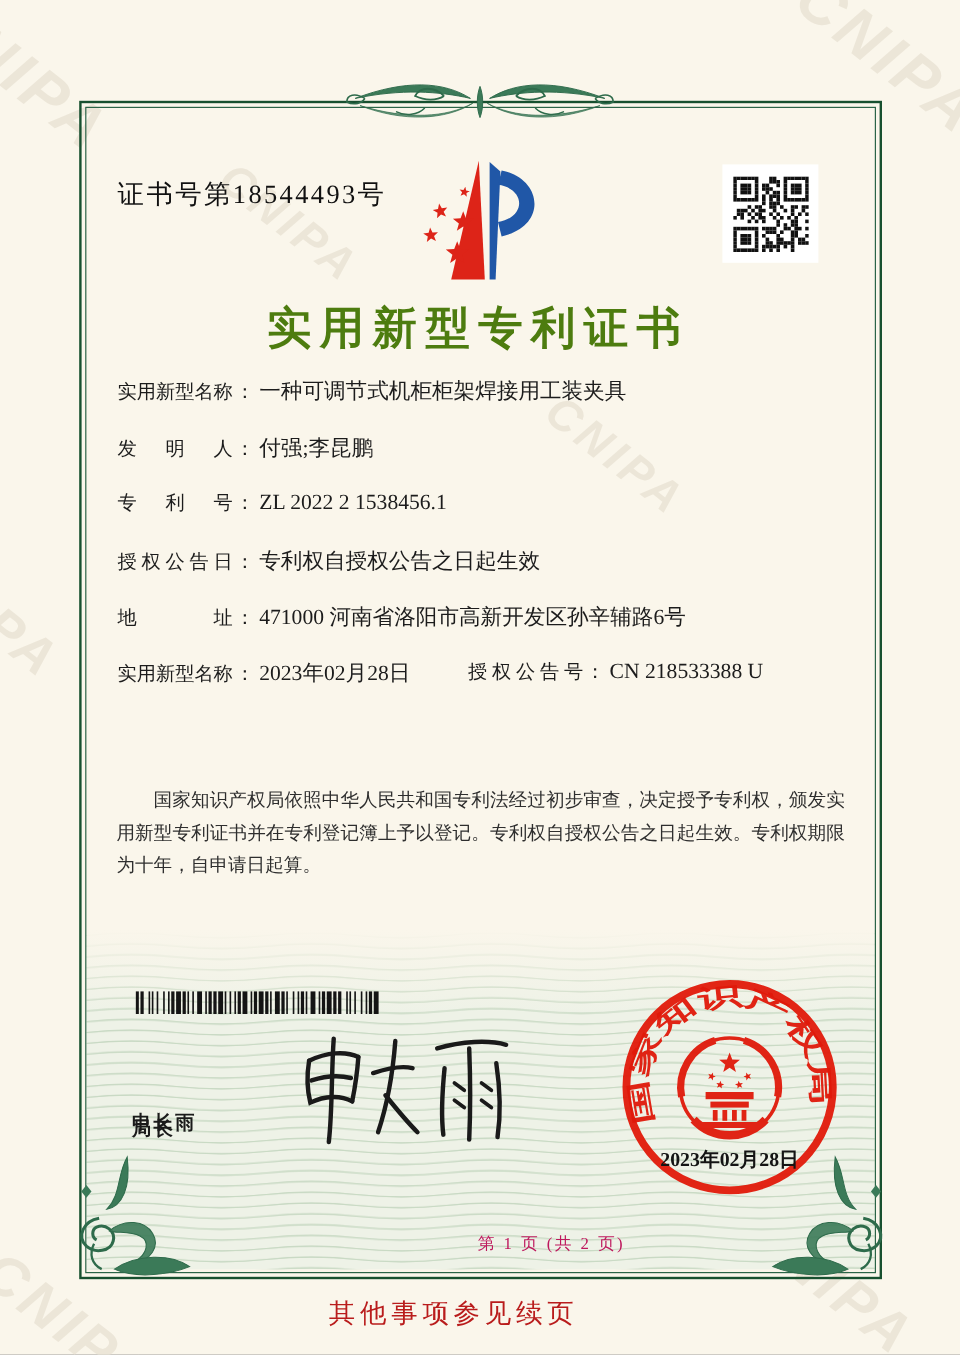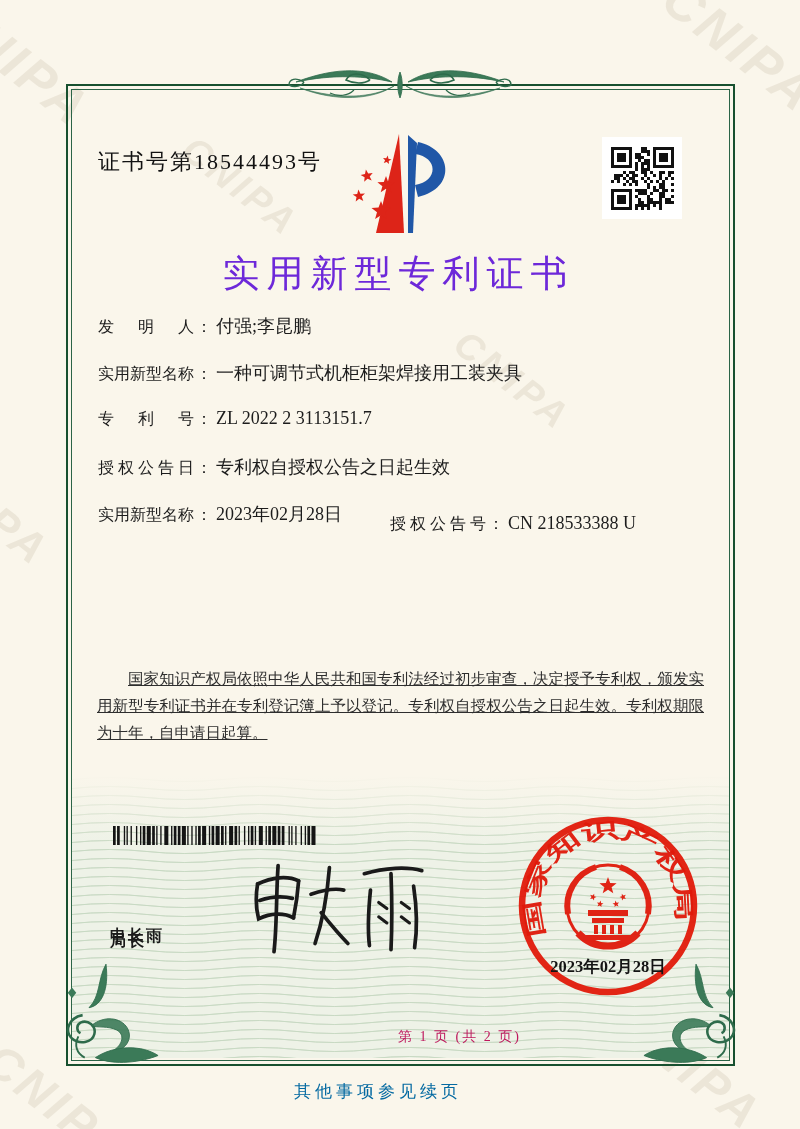--- a/index.html
+++ b/index.html
@@ -22,44 +22,44 @@
     border:2px solid #17502f; z-index:3;}
   .frame-inner{position:absolute; left:3px; top:3px; right:3px; bottom:3px;
     border:1px solid #2b6447;}
   .ornament{position:absolute; z-index:4;}
   
   .cert-no{position:absolute; left:98px; top:147px; font-size:22px; letter-spacing:2px; color:#111; z-index:5;}
   .logo{position:absolute; left:338px; top:130px; z-index:5;}
   .qr-pad{position:absolute; left:602px; top:137px; width:80px; height:82px; background:#fff; z-index:5;}
   .qr{position:absolute; left:9px; top:10px;}
   .title{position:absolute; left:66px; top:249px; width:665px; text-align:center;
-    font-size:37px; font-weight:normal; letter-spacing:7px; color:#6d28d9; z-index:5;}
+    font-size:37px; font-weight:bold; letter-spacing:7px; color:#4d7c0f; z-index:5;}
   
   .rows{position:absolute; left:98px; top:314px; width:620px; z-index:5;}
   .row{position:relative; height:47px; font-size:18px; color:#1c1c1c; white-space:nowrap;}
   .row .lab{display:inline-block; width:96px; font-size:16px; text-align:justify; text-align-last:justify; vertical-align:baseline;}
   .row .colon{display:inline-block; font-size:16px; margin:0 4px 0 2px;}
   .row .val{font-size:18px;}
-  .grant2{position:absolute; left:292px; top:11px;}
+  .grant2{position:absolute; left:292px; top:0;}
   
   .paras{position:absolute; left:97px; top:648px; width:607px; z-index:5;
     font-size:15.5px; line-height:27px; color:#2e2e2e; text-align:justify;}
-  .paras p{margin:17px 0 7px 0; text-indent:2em;text-decoration:underline;}
+  .paras p{margin:6px 0 7px 0; text-indent:2em;}
   
   .barcode{position:absolute; left:113px; top:826px; z-index:5;}
   .sig-title{position:absolute; left:110px; top:931px; font-size:16px; font-weight:600;
     font-family:"Liberation Sans", sans-serif; color:#1a1a1a; letter-spacing:2px; z-index:5;}
   .sig-name{position:absolute; left:110px; top:926px; font-size:16px; font-weight:600;
     font-family:Liberation Mono, monospace; color:#1a1a1a; letter-spacing:2px; z-index:5;}
   .signature{position:absolute; left:235px; top:852px; z-index:5;}
   .seal{position:absolute; left:516px; top:814px; z-index:6;}
   .page-num{position:absolute; left:66px; top:1028px; width:787px; text-align:center;
     font-size:14px; letter-spacing:2px; color:#be185d; z-index:5;}
   .cont-note{position:absolute; left:0; top:1080px; width:756px; text-align:center;
-    font-size:17px; letter-spacing:4px; color:#0369a1; z-index:5;}
+    font-size:22px; letter-spacing:4px; color:#b91c1c; z-index:5;}
 </style>
 </head>
 <body>
 
 <div class="page">
 
   <div id="wmLayer">
       <div class="wm" style="left: -38px; top: -18px; font-size: 52px;">CNIPA</div>
       <div class="wm" style="left: 688px; top: -32px; font-size: 52px;">CNIPA</div>
       <div class="wm" style="left: 200px; top: 128px; font-size: 38px;">CNIPA</div>
@@ -362,30 +362,33 @@
         <rect x="30" y="60" width="3" height="3" fill="#111"></rect>
         <rect x="36" y="60" width="3" height="3" fill="#111"></rect>
         <rect x="48" y="60" width="3" height="3" fill="#111"></rect>
       </svg>
   </div>
 
   <div class="title">实用新型专利证书</div>
 
   <div class="rows">
     <div class="row">
+      <span class="lab">实用新型名称</span><span class="colon">：</span><span class="val">一种可调节式机柜柜架焊接用工装夹具</span>
+    </div>
+    <div class="row">
       <span class="lab">发明人</span><span class="colon">：</span><span class="val">付强;李昆鹏</span>
     </div>
     <div class="row">
-      <span class="lab">实用新型名称</span><span class="colon">：</span><span class="val">一种可调节式机柜柜架焊接用工装夹具</span>
-    </div>
-    <div class="row">
-      <span class="lab">专利号</span><span class="colon">：</span><span class="val">ZL 2022 2 3113151.7</span>
+      <span class="lab">专利号</span><span class="colon">：</span><span class="val">ZL 2022 2 1538456.1</span>
     </div>
     <div class="row">
       <span class="lab">授权公告日</span><span class="colon">：</span><span class="val">专利权自授权公告之日起生效</span>
+    </div>
+    <div class="row">
+      <span class="lab">地址</span><span class="colon">：</span><span class="val">471000 河南省洛阳市高新开发区孙辛辅路6号</span>
     </div>
     <div class="row">
       <span class="lab">实用新型名称</span><span class="colon">：</span><span class="val">2023年02月28日</span>
       <span class="grant2">
         <span class="lab">授权公告号</span><span class="colon">：</span><span class="val">CN 218533388 U</span>
       </span>
     </div>
   </div>
 
   <div class="paras">

